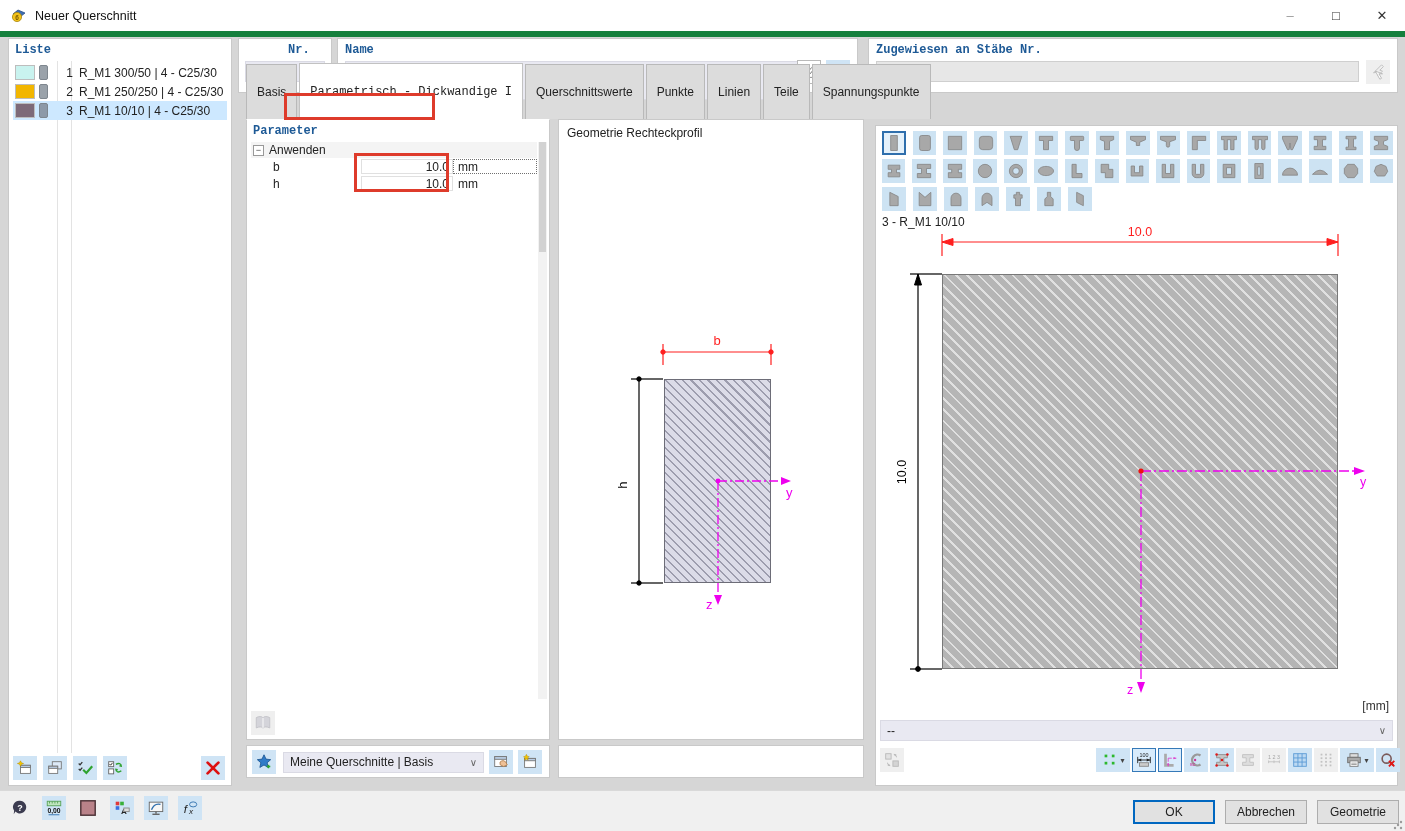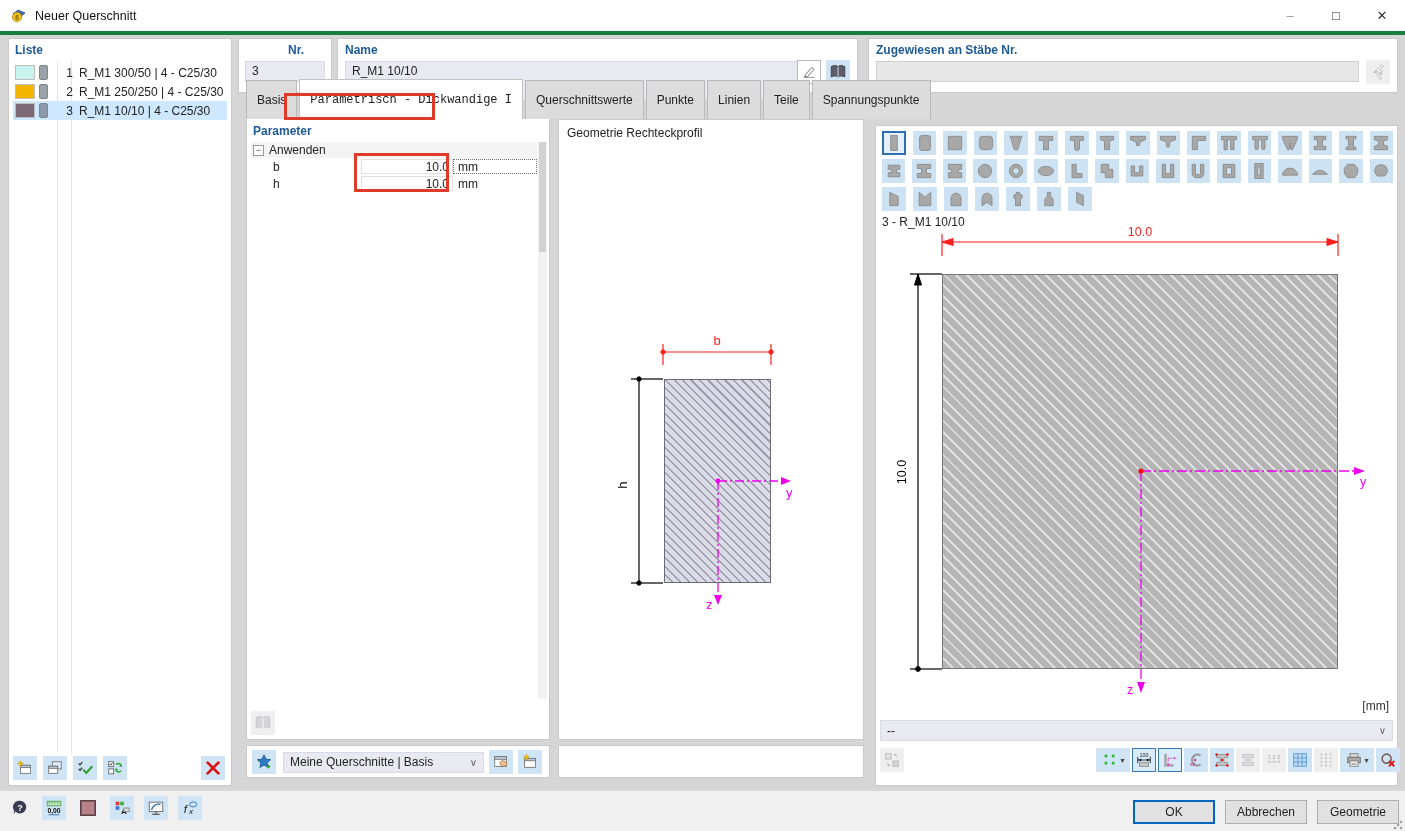--- a/index.html
+++ b/index.html
@@ -1,41 +1,41 @@
 <!DOCTYPE html>
 <html><head>
 <meta charset="utf-8">
 <style>
   html,body{margin:0;padding:0;}
   body{width:1405px;height:831px;overflow:hidden;font-family:"Liberation Sans",sans-serif;font-size:12px;color:#222;background:#f0f0f0;}
   .app{position:relative;width:1405px;height:831px;background:#d6d6d6;}
   
-  .titlebar{position:absolute;left:0;top:0;width:1405px;height:31px;background:#ffffff;border-bottom:4px solid #15803d;display:flex;align-items:center;}
+  .titlebar{position:absolute;left:0;top:0;width:1405px;height:31px;background:#ffffff;border-bottom:6px solid #15803d;display:flex;align-items:center;}
   .titlebar .title{margin-left:8px;font-size:12.5px;color:#111;}
   .win-controls{position:absolute;right:0;top:0;height:31px;display:flex;}
   .win-btn{width:46px;height:31px;display:flex;align-items:center;justify-content:center;font-size:13px;color:#333;}
   .win-btn.min{color:#999;}
   
   .panel{position:absolute;background:#fff;border:1px solid #c9c9c9;box-sizing:border-box;}
-  .grp-label{color:#1e5a96;font-weight:bold;font-size:12px;}
+  .grp-label{color:#1e5a96;font-weight:bold;font-size:12px;font-family:Liberation Mono, monospace;}
   .field{background:#e9e9f2;border:1px solid #dadae4;box-sizing:border-box;font-size:12px;padding:2px 6px;color:#222;}
   .field.gray{background:#e7e7e7;border-color:#cfcfcf;}
   
   .liste-rows{position:absolute;left:4px;top:24px;right:4px;}
   .liste-row{display:flex;align-items:center;height:19px;cursor:default;}
   .liste-row.selected{background:#cde8ff;}
   .swatch{width:20px;height:15px;margin-left:2px;border:1px solid #bdbdbd;box-sizing:border-box;}
   .mini-sec{width:9px;height:15px;margin-left:4px;background:#9aa2aa;border:1px solid #7e868e;border-radius:2px;box-sizing:border-box;}
   .liste-num{width:16px;text-align:right;margin-left:9px;}
   .liste-name{margin-left:6px;white-space:nowrap;}
   .vline{position:absolute;top:22px;bottom:32px;width:1px;background:#e3e3e3;}
   .left-toolbar{position:absolute;left:4px;bottom:4px;right:4px;height:26px;display:flex;align-items:center;gap:4px;}
   
   .tabbar{position:absolute;left:246px;top:96px;height:23px;display:flex;align-items:flex-end;}
-  .tab{height:22px;display:flex;align-items:center;padding:8px 10px;background:#dcdcdc;border:1px solid #b9b9b9;border-bottom:none;margin-right:2px;font-size:12px;cursor:default;white-space:nowrap;}
+  .tab{height:22px;display:flex;align-items:center;padding:16px 10px;background:#dcdcdc;border:1px solid #b9b9b9;border-bottom:none;margin-right:2px;font-size:12px;cursor:default;white-space:nowrap;}
   .tab.active{background:#ffffff;height:23px;border-color:#c2c2c2;font-family:Liberation Mono, monospace;}
   
   .param-head{position:absolute;left:6px;top:4px;}
   .tree{position:absolute;left:4px;top:22px;right:12px;font-size:12px;}
   .tree-group{display:flex;align-items:center;height:16px;background:#f4f4f4;}
   .expander{width:9px;height:9px;border:1px solid #999;background:#fff;display:flex;align-items:center;justify-content:center;font-size:9px;line-height:7px;margin:0 5px 0 2px;color:#444;}
   .tree-row{display:flex;align-items:center;height:17px;}
   .tree-row .pname{width:88px;padding-left:22px;}
   .tree-row .pval{width:92px;text-align:right;background:#fff;border:1px solid #e0e0e0;padding:0 3px;box-sizing:border-box;height:15px;line-height:15px;}
   .tree-row .punit{flex:1;padding:0 4px;height:15px;line-height:15px;box-sizing:border-box;border:1px solid transparent;}

